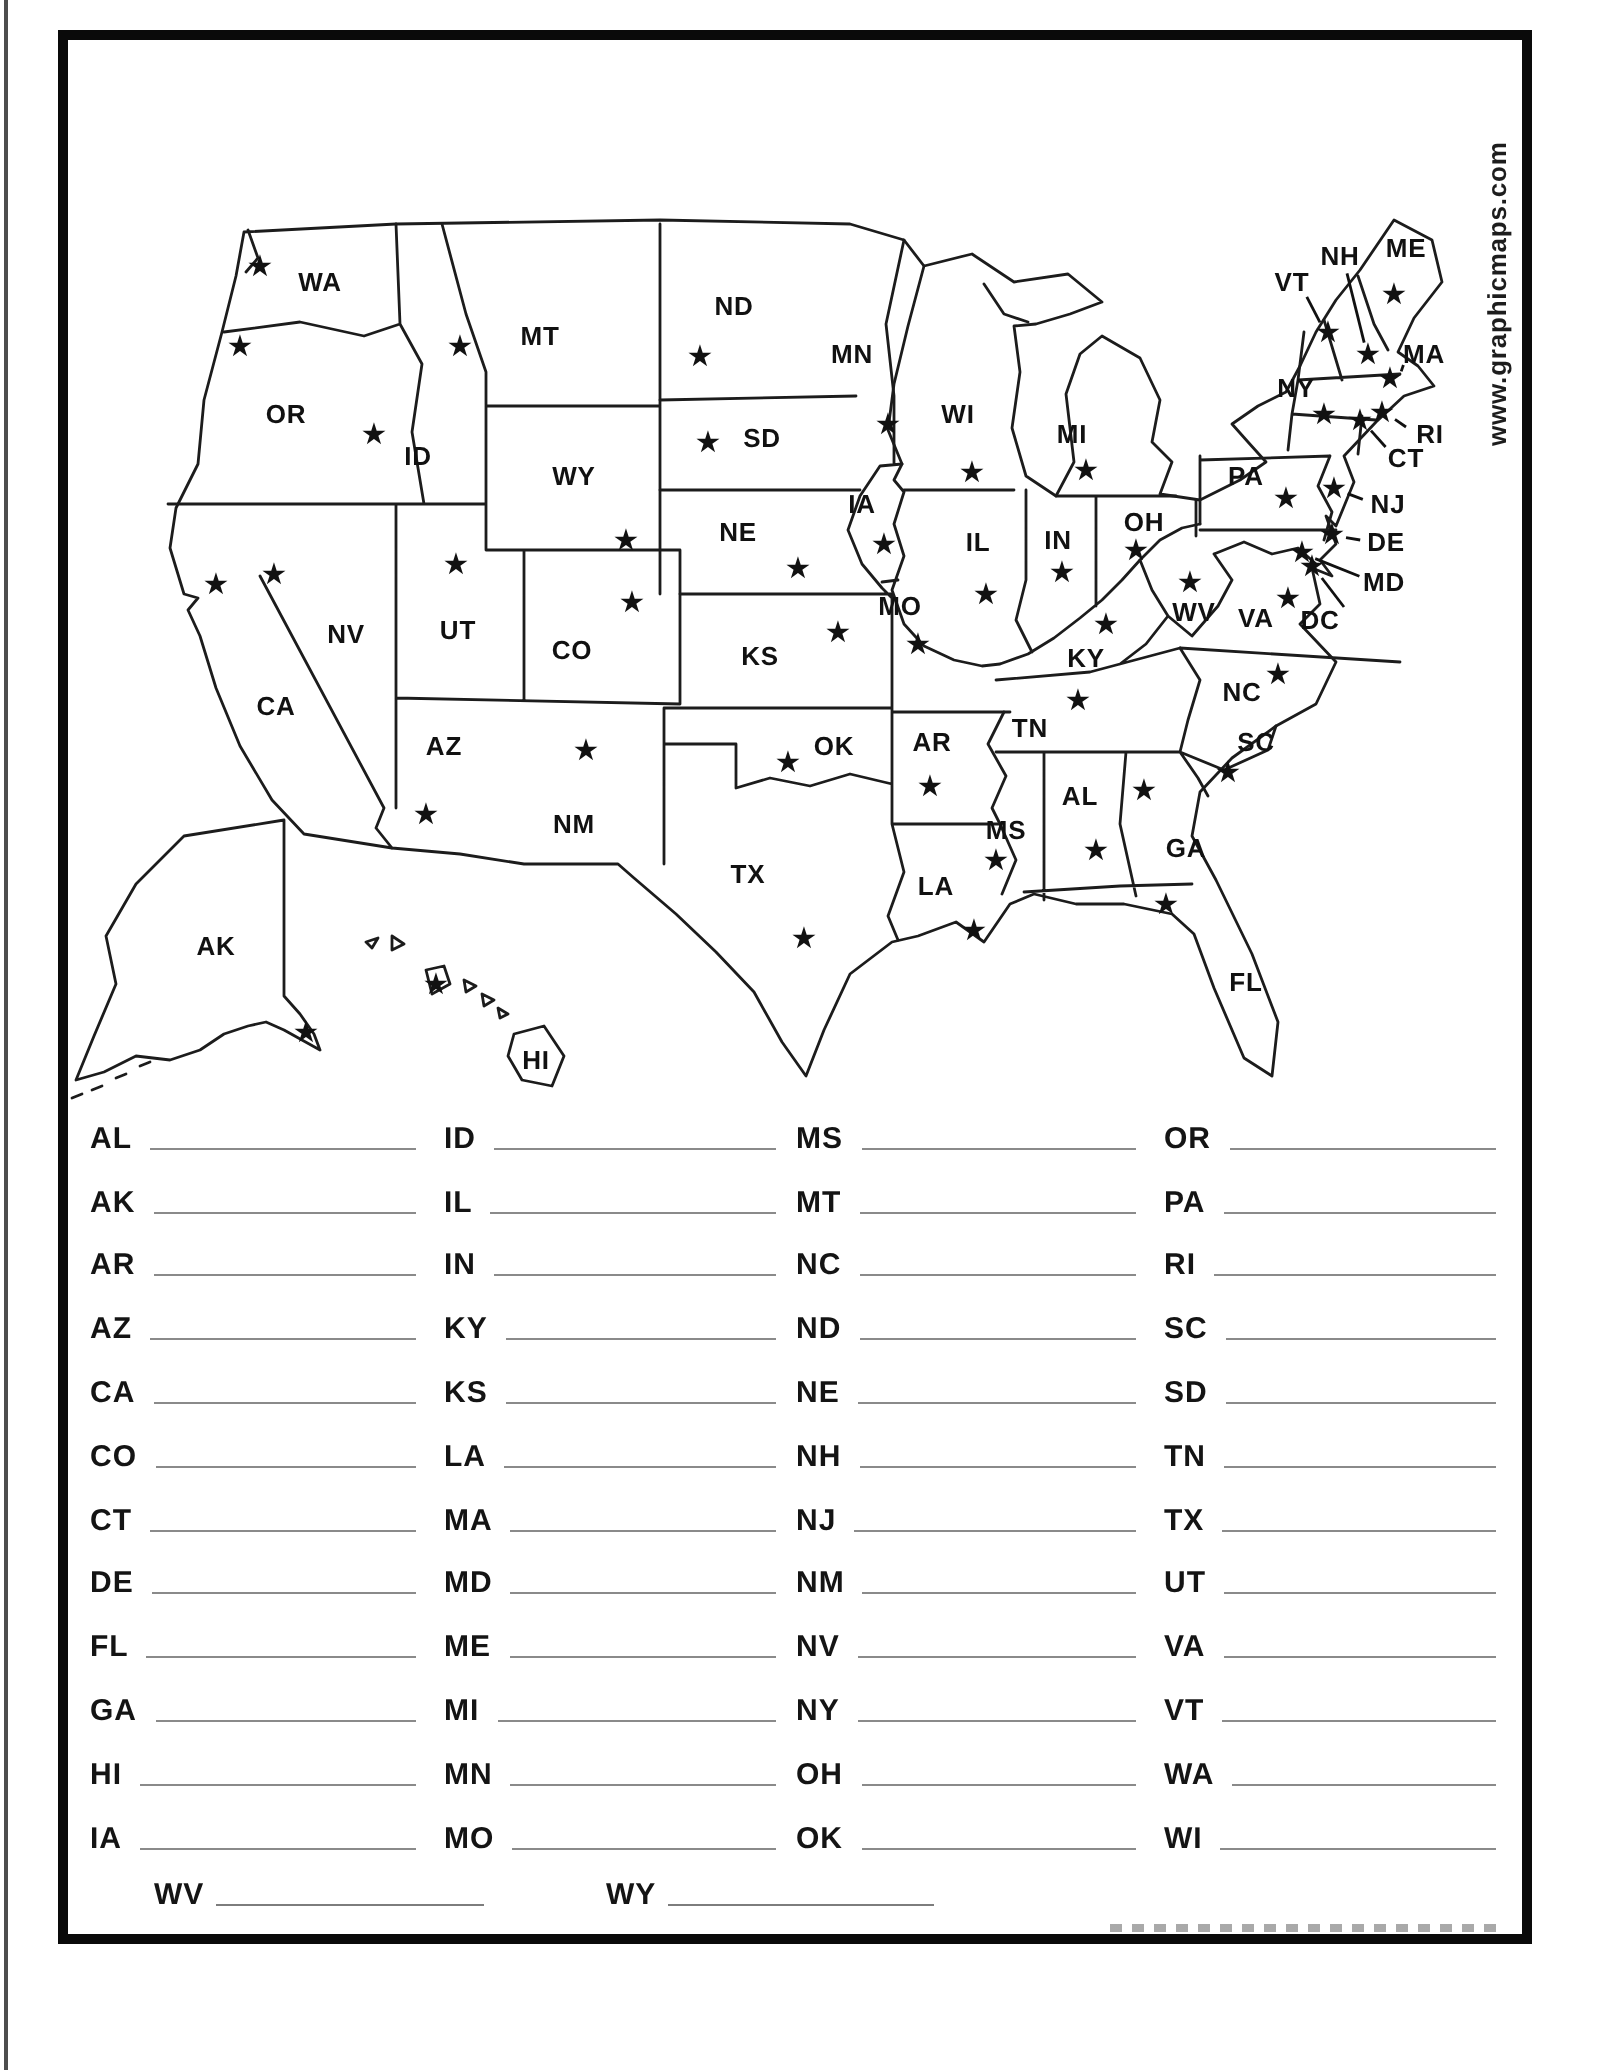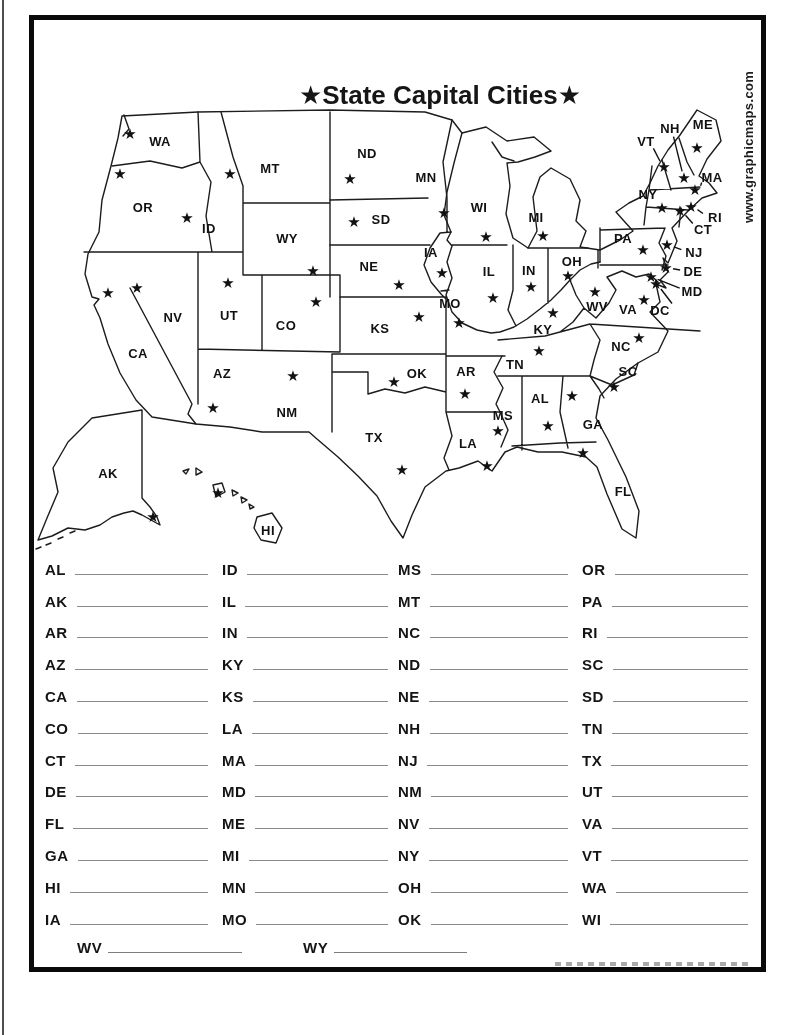--- a/index.html
+++ b/index.html
@@ -39,21 +39,20 @@
   .cut-text{position:absolute;left:555px;top:962px;width:195px;height:4px;z-index:5;opacity:.85;
     background:repeating-linear-gradient(90deg,#9a9a9a 0 6px,transparent 6px 11px);}
 </style>
 </head>
 <body>
 
 <div class="page">
 
   <div class="scan-line"></div>
 
-  <div class="subtitle">★State Capital Cities★</div>
   <div class="watermark">www.graphicmaps.com</div>
 
   <svg class="usmap" width="800" height="1035" viewBox="0 0 800 1035">
 
     <path d="
       M118,138 L122,116 L198,112 L330,110 L425,112 L452,120
       L462,133 L486,127 L507,141 L534,137 L551,151
       L535,157 L518,162 L507,163
       L510,186 L506,214 L513,238 L528,248
       L537,231 L533,197 L540,177 L551,168

